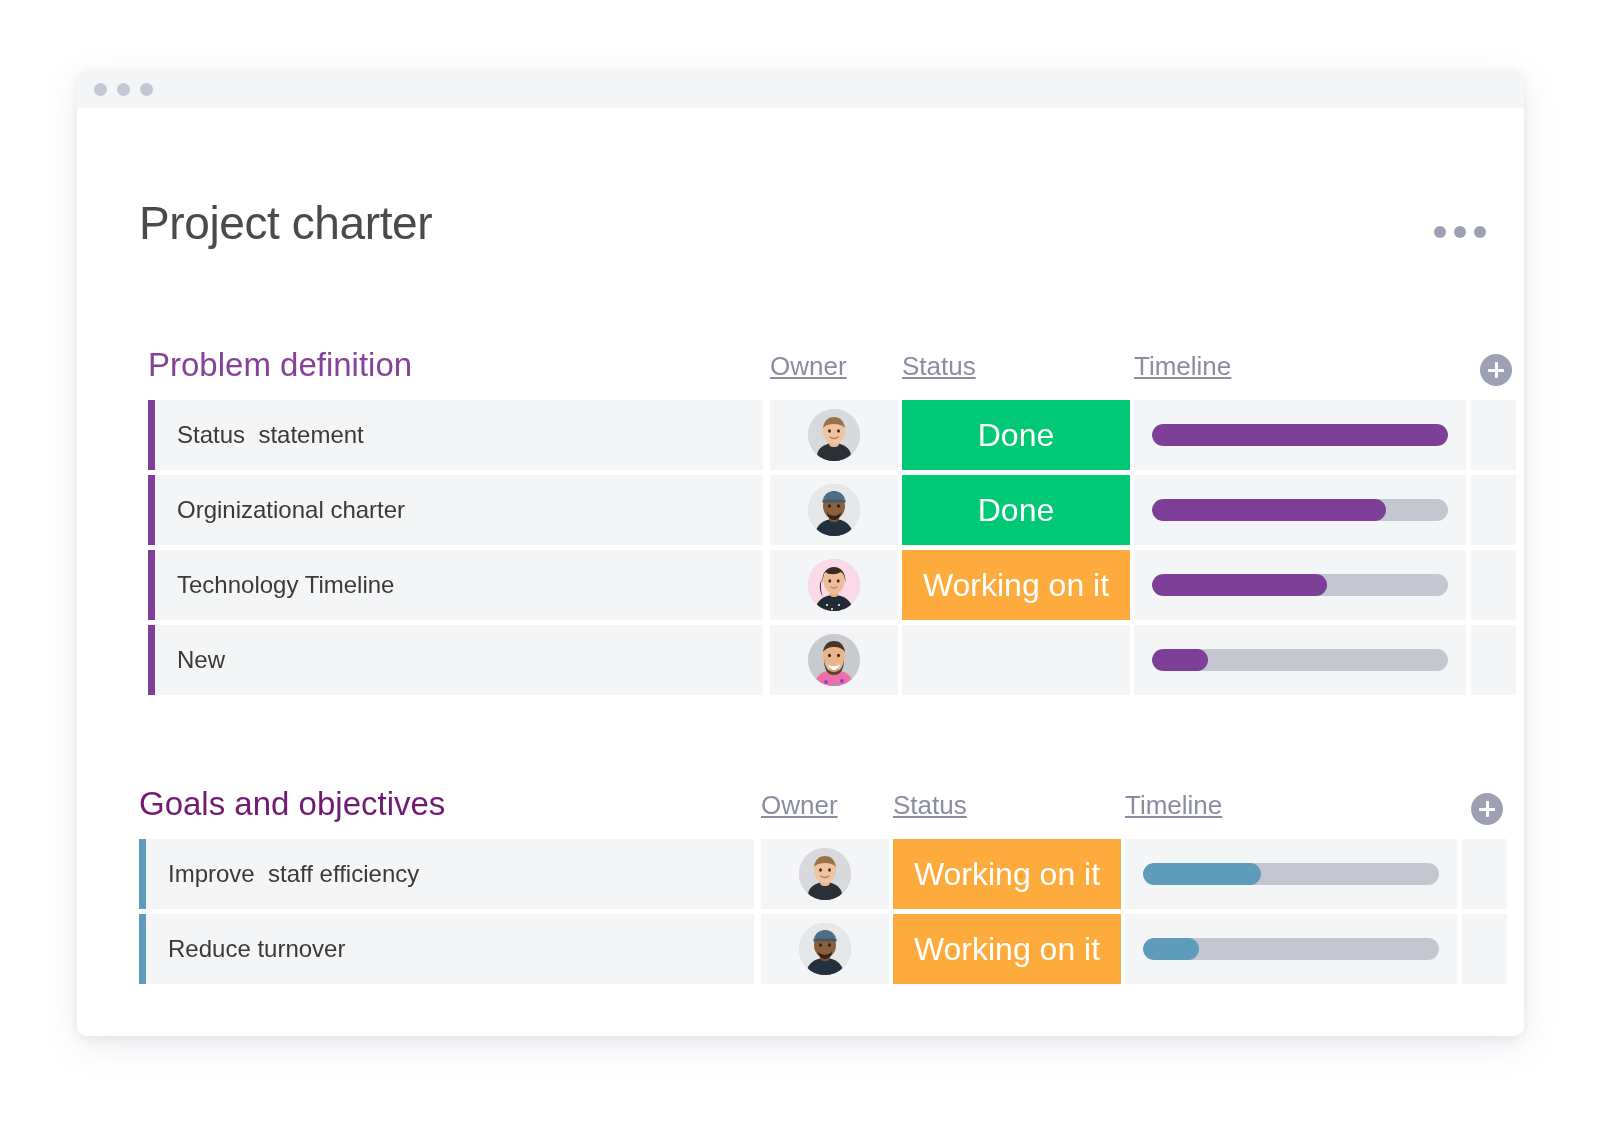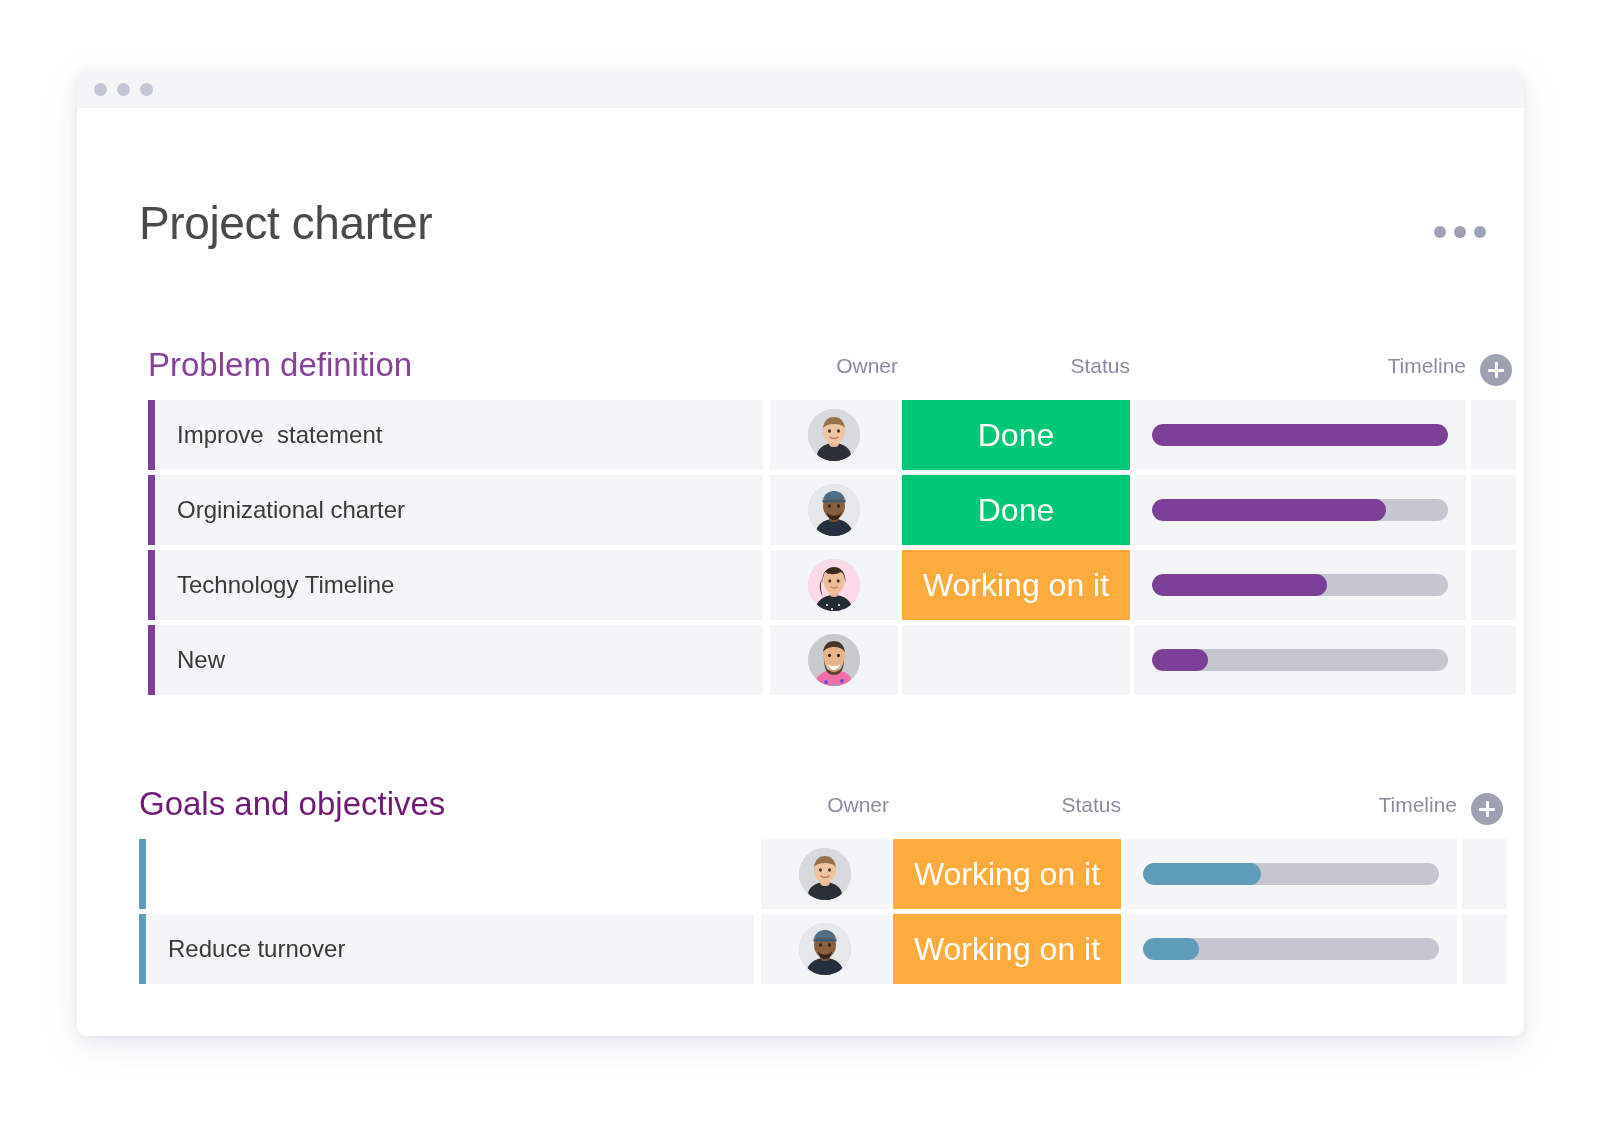--- a/index.html
+++ b/index.html
@@ -105,25 +105,26 @@
     line-height: 42px;
     font-weight: 400;
     white-space: pre;
   }
   .group-title.c-purple { color: #864199; }
   .group-title.c-blue   { color: #701a75; }
 
   .col-head {
     position: absolute;
     top: 8px;
-    font-size: 21px;
+    font-size: 26px;
     line-height: 28px;
     color: #8a8da0;
-    text-align: right;
+    text-align: left;
     white-space: pre;
+    text-decoration: underline;
   }
   .col-head.owner    { left: 684px; width: 128px; }
   .col-head.status   { left: 816px; width: 228px; }
   .col-head.timeline { left: 1048px; width: 332px; }
 
   .add-col {
     position: absolute;
     left: 1394px;
     top: 10px;
     width: 32px; height: 32px;
@@ -260,21 +261,21 @@
           <div class="group-title c-purple">Problem definition</div>
           <div class="col-head owner">Owner</div>
           <div class="col-head status">Status</div>
           <div class="col-head timeline">Timeline</div>
           <div class="add-col"></div>
         </div>
         <div class="rows" id="rows-0">
             <div class="row">
               <div class="row-accent accent-purple"></div>
               <div class="cell cell-name">
-                <span class="name-text">Improve  statement</span>
+                <span class="name-text">Status  statement</span>
               </div>
               <div class="cell cell-owner">
                 <span class="avatar">
                   <svg viewBox="0 0 52 52" xmlns="http://www.w3.org/2000/svg">
                     <rect width="52" height="52" fill="#d8d9dc"></rect>
                     <ellipse cx="26" cy="47" rx="17" ry="13" fill="#2b2f36"></ellipse>
                     <path d="M14 44c3-5 8-7 12-7s9 2 12 7l-2 10H16z" fill="#2b2f36"></path>
                     <rect x="21" y="28" width="10" height="10" rx="4" fill="#e8b896"></rect>
                     <ellipse cx="26" cy="22" rx="11" ry="13" fill="#f0c49e"></ellipse>
                     <path d="M15 19c1-8 6-11 11-11s10 3 11 11c-3-3-6-4-11-4s-8 1-11 4z" fill="#9a7249"></path>
@@ -400,20 +401,23 @@
         <div class="group-header">
           <div class="group-title c-blue">Goals and objectives</div>
           <div class="col-head owner">Owner</div>
           <div class="col-head status">Status</div>
           <div class="col-head timeline">Timeline</div>
           <div class="add-col"></div>
         </div>
         <div class="rows" id="rows-1">
             <div class="row">
               <div class="row-accent accent-blue"></div>
+              <div class="cell cell-name">
+                <span class="name-text">Improve  staff efficiency</span>
+              </div>
               <div class="cell cell-owner">
                 <span class="avatar">
                   <svg viewBox="0 0 52 52" xmlns="http://www.w3.org/2000/svg">
                     <rect width="52" height="52" fill="#d8d9dc"></rect>
                     <ellipse cx="26" cy="47" rx="17" ry="13" fill="#2b2f36"></ellipse>
                     <path d="M14 44c3-5 8-7 12-7s9 2 12 7l-2 10H16z" fill="#2b2f36"></path>
                     <rect x="21" y="28" width="10" height="10" rx="4" fill="#e8b896"></rect>
                     <ellipse cx="26" cy="22" rx="11" ry="13" fill="#f0c49e"></ellipse>
                     <path d="M15 19c1-8 6-11 11-11s10 3 11 11c-3-3-6-4-11-4s-8 1-11 4z" fill="#9a7249"></path>
                     <ellipse cx="21.5" cy="22" rx="1.5" ry="1.8" fill="#3c3027"></ellipse>

